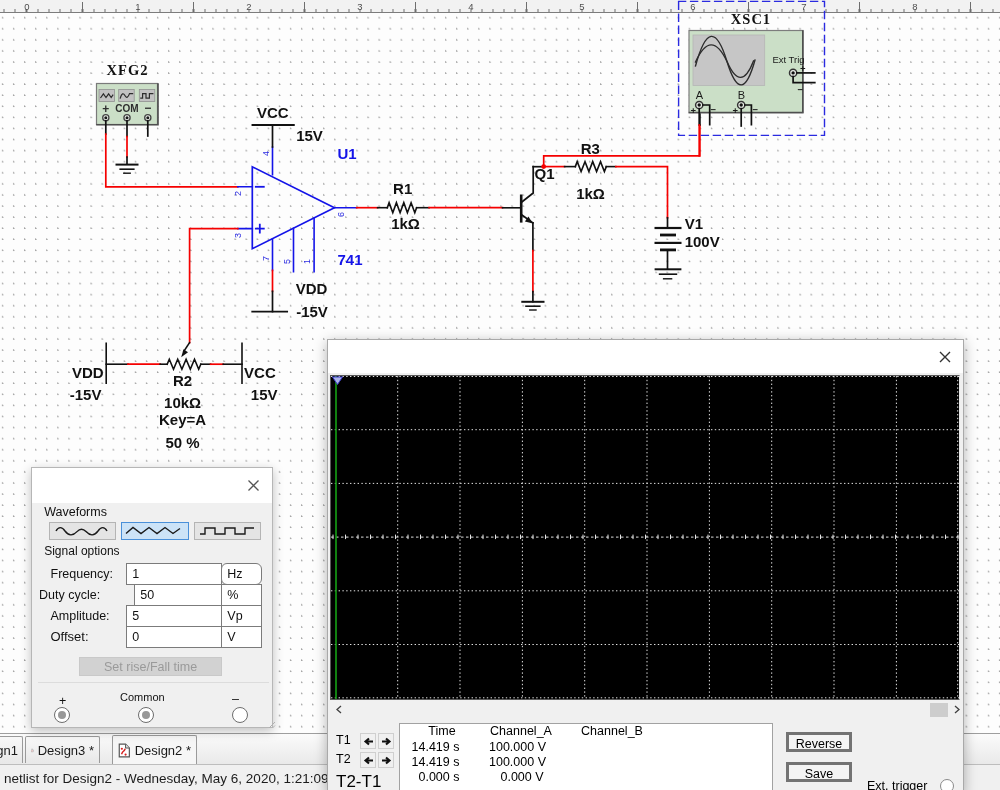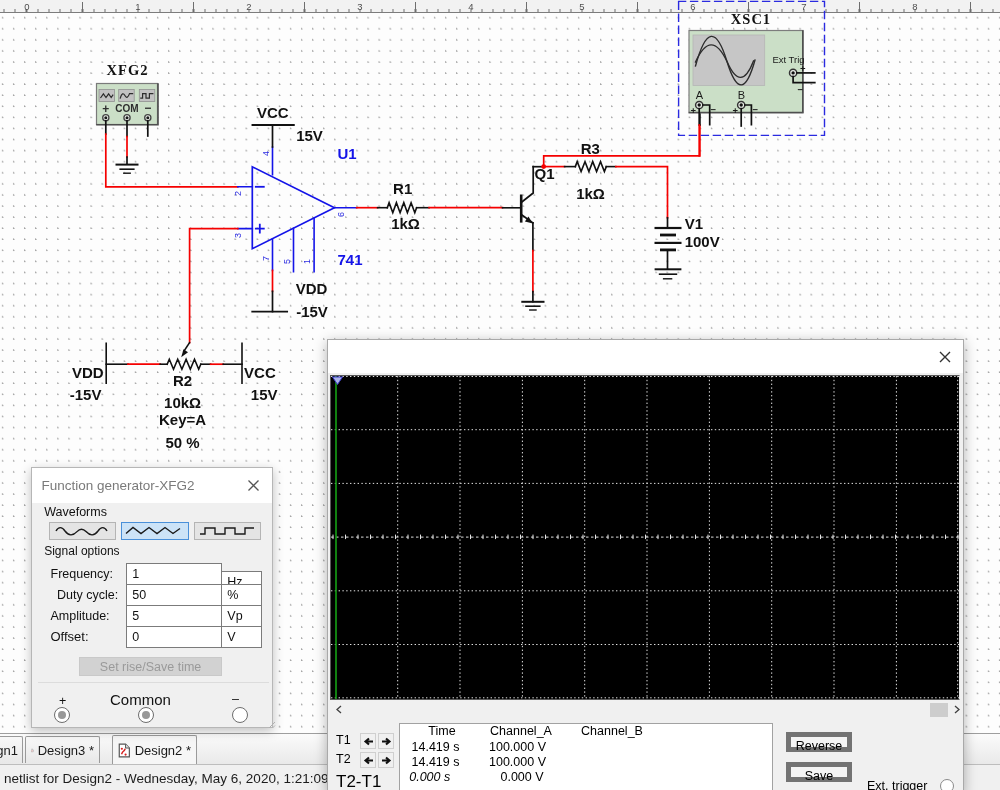--- a/index.html
+++ b/index.html
@@ -40,21 +40,21 @@
   }
   .tab.active { background:#f6f6f6; height:29px; top:1px; z-index:2; }
   .tab svg { margin-right:4px; }
   .fgc { position:absolute; background:#fff; border:1px solid #7b7b7b; font-size:12.5px; color:#111; line-height:20px; padding-left:5px; }
   #fgwin {
     position:absolute; left:31px; top:467px; width:242px; height:261px;
     background:#f0f0f0; border:1px solid #b6b6b6; z-index:4;
     box-shadow:0 3px 10px rgba(0,0,0,0.25);
   }
   .abtn { position:absolute; width:16px; height:16px; background:#f0f0f0; border:1px solid #cfcfcf; display:flex; align-items:center; justify-content:center; }
-  .wbtn { position:absolute; width:66px; height:20px; background:#f4f4f4; border:5px solid #737373; font-size:12.5px; color:#000; text-align:center; line-height:19px; }
+  .wbtn { position:absolute; width:66px; height:20px; background:#f4f4f4; border:3px solid #737373; font-size:12.5px; color:#000; text-align:center; line-height:19px; }
   #scopewin {
     position:absolute; left:327px; top:339px; width:637px; height:455px;
     background:#f0f0f0; border:1px solid #a9a9a9; z-index:5;
     box-shadow:0 3px 12px rgba(0,0,0,0.3);
   }
 </style>
 </head>
 <body>
 <div id="canvas"></div>
 <div id="ruler">
@@ -252,21 +252,20 @@
         <path d="M9 1 V5.5 H13.5" fill="#e8e8e8" stroke="#555" stroke-width="1.2"></path>
         <path d="M4.2 13 C6.5 7 6 12 8.5 6.5" fill="none" stroke="#d82222" stroke-width="1.8"></path>
         <circle cx="4.6" cy="6.4" r="1.3" fill="#d82222"></circle>
         <circle cx="9" cy="13.4" r="1.3" fill="#d82222"></circle>
       </svg>
     Design2 *</div>
 </div>
 <div id="statusbar">netlist for Design2 - Wednesday, May 6, 2020, 1:21:09</div>
 <div id="fgwin">
   <div style="position:absolute;left:0;top:0;width:240px;height:35px;background:#fff;">
-    <div style="position:absolute;left:9.5px;top:0;line-height:35px;font-size:13.5px;color:#7a7a7a;">Function generator-XFG2</div>
     <svg style="position:absolute;left:215px;top:11px" width="13" height="13" viewBox="0 0 13 13">
         <path d="M1.5 1.5 L11.5 11.5 M11.5 1.5 L1.5 11.5" stroke="#555" stroke-width="1.3"></path>
       </svg>
   </div>
   <div style="position:absolute;left:12.2px;top:37px;font-size:12.5px;color:#111;">Waveforms</div>
   <div style="position:absolute;left:17px;top:54.4px;width:67.2px;height:18px;background:#e4e4e4;border:1px solid #b4b4b4;">
     <svg width="65" height="16" viewBox="0 0 65 16">
         <path d="M6 8 C8.5 3.5 12 3.5 15 8 C18.5 13 23 13 27 8.6 C30 5.4 33 5.4 36 8.6 C40 13 44.5 13 48 8 C51 3.5 54.5 3.5 57 8" fill="none" stroke="#1a1a1a" stroke-width="1.4"></path>
       </svg>
   </div>
@@ -275,37 +274,37 @@
         <path d="M4 10.5 L11 4.5 L19 10.5 L27 4.5 L35 10.5 L43 4.5 L51 10.5 L58 5.5" fill="none" stroke="#1a1a1a" stroke-width="1.4"></path>
       </svg>
   </div>
   <div style="position:absolute;left:162.2px;top:54.4px;width:67.2px;height:18px;background:#e4e4e4;border:1px solid #b4b4b4;">
     <svg width="65" height="16" viewBox="0 0 65 16">
         <path d="M5 11 H10 V5 H20 V11 H30 V5 H40 V11 H50 V5 H59" fill="none" stroke="#1a1a1a" stroke-width="1.4"></path>
       </svg>
   </div>
   <div style="position:absolute;left:12.2px;top:75.5px;font-size:12px;color:#111;">Signal options</div>
   <div style="position:absolute;left:18.5px;top:99px;font-size:12.5px;color:#111;">Frequency:</div>
-  <div style="position:absolute;left:25px;top:120px;font-size:12.5px;color:#111;">Duty cycle:</div>
+  <div style="position:absolute;left:7px;top:120px;font-size:12.5px;color:#111;">Duty cycle:</div>
   <div style="position:absolute;left:18.5px;top:141px;font-size:12.5px;color:#111;">Amplitude:</div>
   <div style="position:absolute;left:18.5px;top:161px;font-size:13px;color:#111;">Offset:</div>
   <div style="position:absolute;left:94.3px;top:95px;width:136px;height:84.6px;">
     <div class="fgc" style="left:0;top:0;width:96px;height:21.9px;">1</div>
-    <div class="fgc" style="left:95px;top:8px;width:41px;height:21.9px;">Hz</div>
-    <div class="fgc" style="left:0;top:20.9px;width:96px;height:26px;">50</div>
+    <div class="fgc" style="left:95px;top:0;width:41px;height:21.9px;border-radius:6px;">Hz</div>
+    <div class="fgc" style="left:8px;top:20.9px;width:96px;height:26px;">50</div>
     <div class="fgc" style="left:95px;top:20.9px;width:41px;height:21.9px;">%</div>
     <div class="fgc" style="left:0;top:41.8px;width:96px;height:21.9px;">5</div>
     <div class="fgc" style="left:95px;top:41.8px;width:41px;height:21.9px;">Vp</div>
     <div class="fgc" style="left:0;top:62.7px;width:96px;height:21.9px;">0</div>
     <div class="fgc" style="left:95px;top:62.7px;width:41px;height:21.9px;">V</div>
   </div>
-  <div style="position:absolute;left:47.2px;top:188.6px;width:142.8px;height:19.8px;background:#d2d2d2;border:1px solid #c9c9c9;font-size:12.5px;color:#9a9a9a;text-align:center;line-height:19px;">Set rise/Save time</div>
+  <div style="position:absolute;left:47.2px;top:188.6px;width:142.8px;height:19.8px;background:#d2d2d2;border:1px solid #c9c9c9;font-size:12.5px;color:#9a9a9a;text-align:center;line-height:19px;">Set rise/Fall time</div>
   <div style="position:absolute;left:6px;top:214px;width:231px;border-top:1px solid #dcdcdc;"></div>
   <div style="position:absolute;left:27px;top:226px;font-size:12.5px;color:#111;">+</div>
-  <div style="position:absolute;left:78px;top:223px;font-size:15px;color:#111;">Common</div>
+  <div style="position:absolute;left:88px;top:223px;font-size:11px;color:#111;">Common</div>
   <div style="position:absolute;left:200px;top:224px;font-size:12.5px;color:#111;">–</div>
   <div style="position:absolute;left:22.4px;top:239px;width:16px;height:16px;border:1.5px solid #6d6d6d;border-radius:50%;background:#fff;"></div>
   <div style="position:absolute;left:26.4px;top:243px;width:8px;height:8px;border-radius:50%;background:#989898;"></div>
   <div style="position:absolute;left:105.5px;top:239px;width:16px;height:16px;border:1.5px solid #6d6d6d;border-radius:50%;background:#fff;"></div>
   <div style="position:absolute;left:109.5px;top:243px;width:8px;height:8px;border-radius:50%;background:#989898;"></div>
   <div style="position:absolute;left:199.5px;top:239px;width:16px;height:16px;border:1.5px solid #6d6d6d;border-radius:50%;background:#fff;"></div>
   <svg style="position:absolute;left:236px;top:253px" width="8" height="8" viewBox="0 0 8 8">
       <path d="M7 1 L1 7 M7 4.5 L4.5 7" stroke="#b0b0b0" stroke-width="1"></path>
     </svg>
 </div>
@@ -355,21 +354,21 @@
     <div style="position:absolute;left:600px;top:1.5px;width:18px;height:14px;background:#cdcdcd;"></div>
   </div>
   <div style="position:absolute;left:71px;top:383px;width:374px;height:72px;background:#fff;border:1px solid #a2a2a2;font-size:12.5px;color:#000;">
     <div style="position:absolute;left:12px;top:0px;width:60px;text-align:center;">Time</div>
     <div style="position:absolute;left:86px;top:0px;width:70px;text-align:center;">Channel_A</div>
     <div style="position:absolute;left:177px;top:0px;width:70px;text-align:center;">Channel_B</div>
     <div style="position:absolute;left:0px;top:15.5px;width:59.5px;text-align:right;">14.419 s</div>
     <div style="position:absolute;left:86px;top:15.5px;width:60px;text-align:right;">100.000 V</div>
     <div style="position:absolute;left:0px;top:31px;width:59.5px;text-align:right;">14.419 s</div>
     <div style="position:absolute;left:86px;top:31px;width:60px;text-align:right;">100.000 V</div>
-    <div style="position:absolute;left:0px;top:46px;width:59.5px;text-align:center;font-style:italic;">0.000 s</div>
+    <div style="position:absolute;left:0px;top:46px;width:59.5px;text-align:right;">0.000 s</div>
     <div style="position:absolute;left:92px;top:46px;width:60px;text-align:center;">0.000 V</div>
   </div>
   <div style="position:absolute;left:8px;top:393px;font-size:12.5px;color:#000;">T1</div>
   <div style="position:absolute;left:8px;top:412px;font-size:12.5px;color:#000;">T2</div>
   <div style="position:absolute;left:8px;top:432px;font-size:17px;color:#000;">T2-T1</div>
   <div class="abtn" style="left:32px;top:393px;">
       <svg width="11" height="9" viewBox="0 0 11 9">
         <path d="M10 4.5 H3 M6 1.5 L2.5 4.5 L6 7.5" stroke="#111" stroke-width="2.1" fill="none"></path>
       </svg>
     </div>

